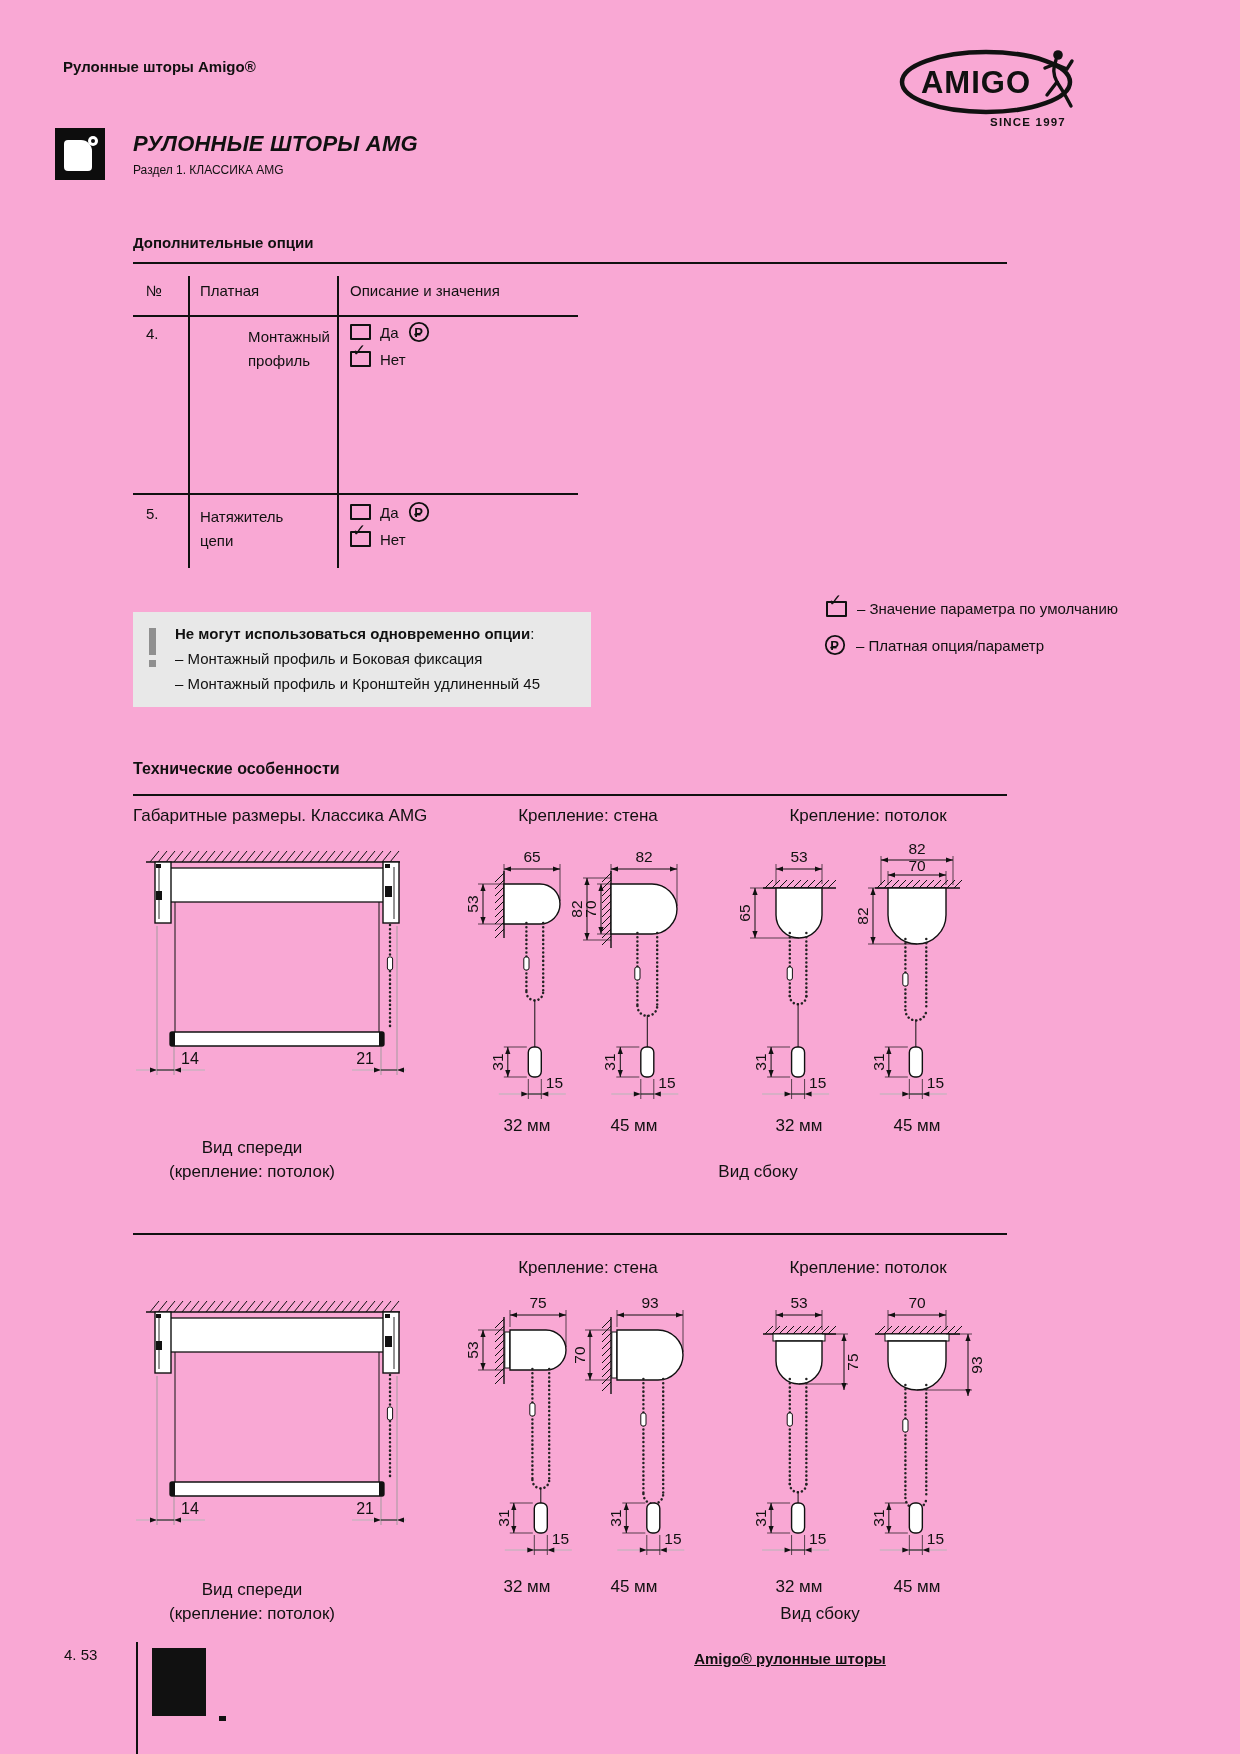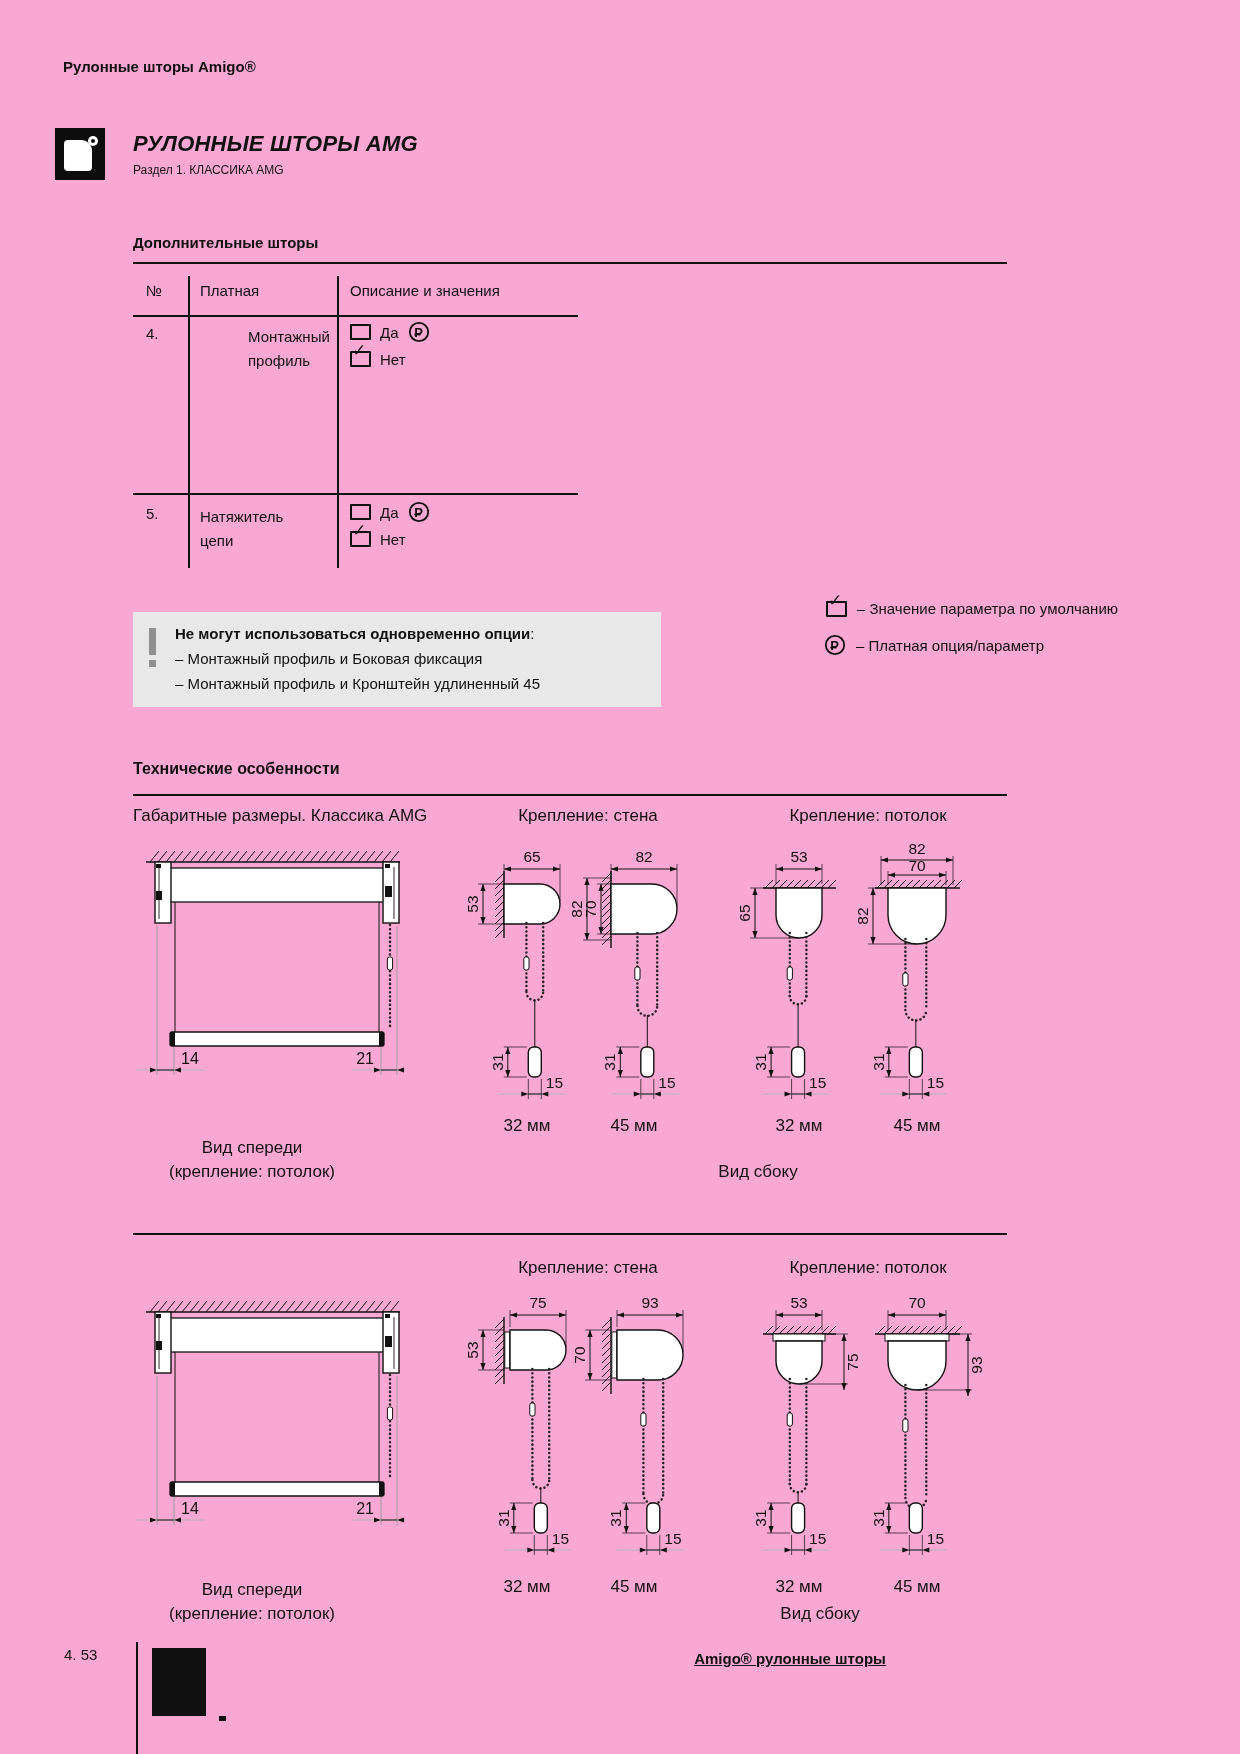--- a/index.html
+++ b/index.html
@@ -18,43 +18,58 @@
   
   .picon{position:absolute;width:50px;height:52px;background:#0d0d0d;}
   .picon .shade{position:absolute;left:9px;top:12px;width:28px;height:31px;background:#fff;border-radius:4px 11px 4px 4px;}
   .picon .dot{position:absolute;right:7px;top:8px;width:10px;height:10px;background:#fff;border-radius:50%;}
   .picon .dot::after{content:"";position:absolute;left:3px;top:3px;width:4px;height:4px;background:#0d0d0d;border-radius:50%;}
   
   .cbx{display:inline-block;width:17px;height:12px;border:2px solid #111;border-radius:1px;position:relative;flex:0 0 auto;}
   .cbx .chk{position:absolute;left:0px;top:-13px;font-family:"DejaVu Sans",sans-serif;font-weight:bold;font-size:17px;color:#111;}
   .opt-line{display:flex;align-items:center;gap:9px;height:22px;margin-bottom:5px;font-size:15px;}
   
-  .warn{position:absolute;left:133px;top:612px;width:528px;height:95px;background:#e8e8e8;}
+  .warn{position:absolute;left:133px;top:612px;width:458px;height:95px;background:#e8e8e8;}
   .warn .bar{position:absolute;left:16px;top:16px;width:7px;height:27px;background:#8f8f8f;}
   .warn .sq{position:absolute;left:16px;top:48px;width:7px;height:7px;background:#8f8f8f;}
   .legend-row{position:absolute;display:flex;align-items:center;gap:10px;font-size:15px;}
   svg text{font-family:"Liberation Sans",sans-serif;}
   .drw{position:absolute;}
 </style>
 </head>
 <body>
 
 <div class="page">
 
   <div class="abs b t15" style="left:63px;top:58px;">Рулонные шторы Amigo®</div>
 
+  <div class="abs" style="left:898px;top:44px;width:195px;height:90px;">
+    <svg width="195" height="90" viewBox="0 0 195 90">
+      <ellipse cx="88" cy="38" rx="84" ry="30" fill="none" stroke="#111" stroke-width="4.5"></ellipse>
+      <text x="78" y="49" font-size="31" font-weight="bold" text-anchor="middle" letter-spacing="1" fill="#111">AMIGO</text>
+      <g transform="translate(146,4)" stroke="#111" stroke-width="3.4" stroke-linecap="round" fill="none">
+        <circle cx="14" cy="7" r="4.8" fill="#111" stroke="none"></circle>
+        <path d="M12,12 C9,19 9,27 13,34"></path>
+        <path d="M11,16 L23,21 L28,13"></path>
+        <path d="M11,16 L1,20"></path>
+        <path d="M13,34 L3,47"></path>
+        <path d="M13,34 L20,45 L27,58"></path>
+      </g>
+      <text x="130" y="82" font-size="11.5" font-weight="bold" text-anchor="middle" letter-spacing="1.2" fill="#111">SINCE 1997</text>
+    </svg>
+  </div>
 
   <div class="picon" style="left:55px;top:128px;">
     <span class="shade"></span>
     <span class="dot"></span>
   </div>
   <div class="abs title" style="left:133px;top:131px;">РУЛОННЫЕ ШТОРЫ AMG</div>
   <div class="abs subtitle" style="left:133px;top:163px;">Раздел 1. КЛАССИКА AMG</div>
 
-  <div class="abs b t15" style="left:133px;top:234px;">Дополнительные шторы</div>
+  <div class="abs b t15" style="left:133px;top:234px;">Дополнительные опции</div>
   <div class="hline" style="left:133px;top:262px;width:874px;height:2px;"></div>
 
   <div class="abs t15" style="left:146px;top:282px;">№</div>
   <div class="abs t15" style="left:200px;top:282px;">Платная</div>
   <div class="abs t15" style="left:350px;top:282px;">Описание и значения</div>
 
   <div class="vline" style="left:188px;top:276px;width:1.5px;height:292px;"></div>
   <div class="vline" style="left:337px;top:276px;width:1.5px;height:292px;"></div>
   <div class="hline" style="left:133px;top:315px;width:445px;height:2px;"></div>
 

